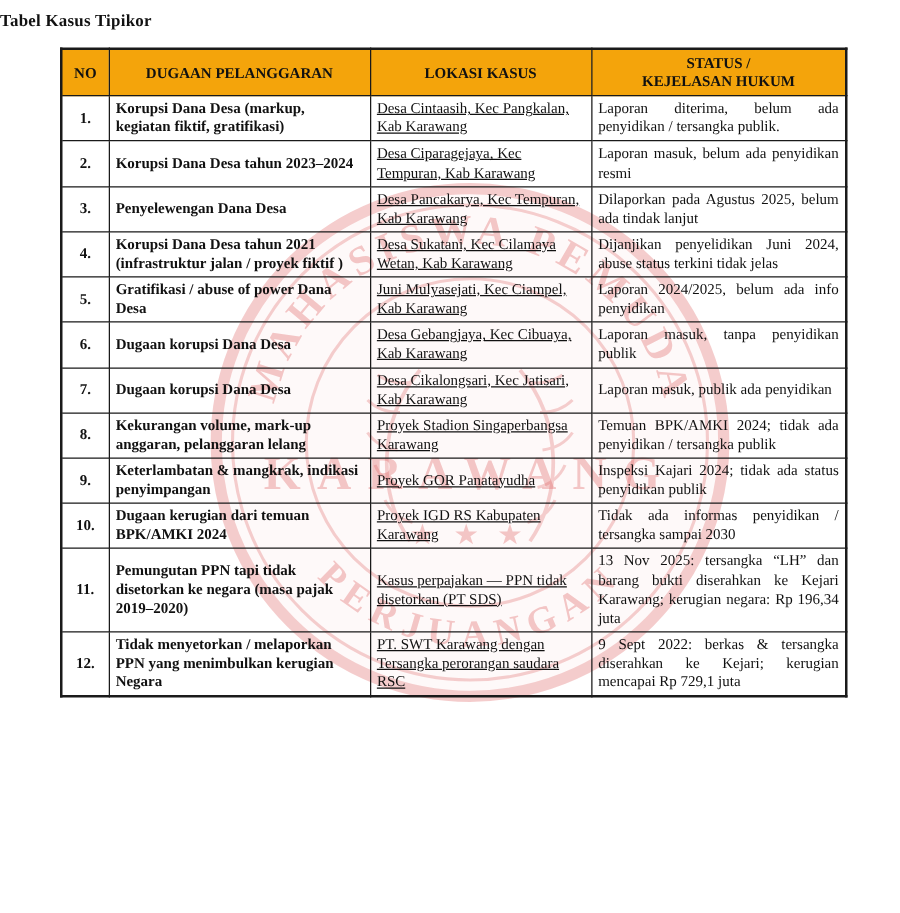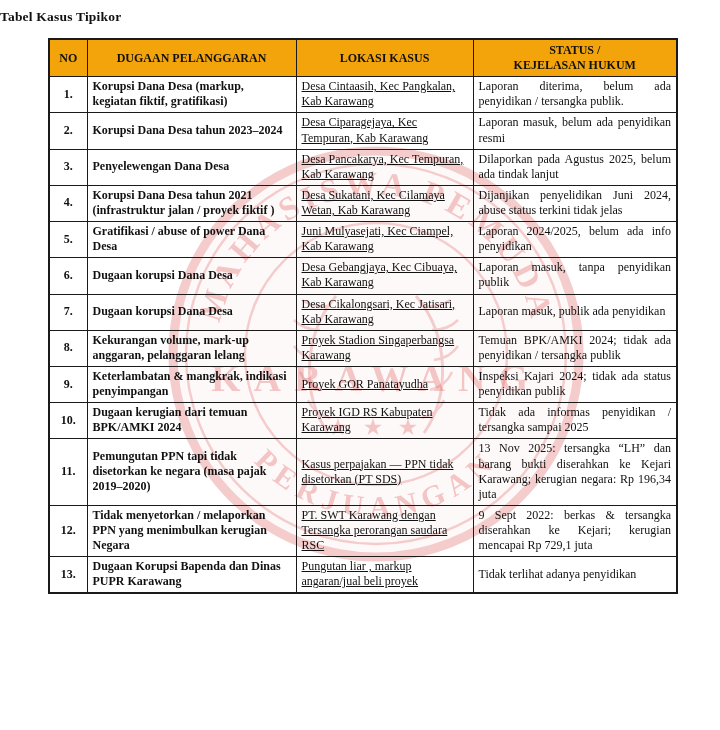--- a/index.html
+++ b/index.html
@@ -162,34 +162,28 @@
       <tr>
     <td class="c-no">9.</td>
     <td class="c-dug">Keterlambatan &amp; mangkrak, indikasi penyimpangan</td>
     <td class="c-lok">Proyek GOR Panatayudha</td>
     <td class="c-sta">Inspeksi Kajari 2024; tidak ada status penyidikan publik</td>
   </tr>
       <tr>
     <td class="c-no">10.</td>
     <td class="c-dug">Dugaan kerugian dari temuan BPK/AMKI 2024</td>
     <td class="c-lok">Proyek IGD RS Kabupaten Karawang</td>
-    <td class="c-sta">Tidak ada informas penyidikan / tersangka sampai 2025</td>
+    <td class="c-sta">Tidak ada informas penyidikan / tersangka sampai 2030</td>
   </tr>
       <tr>
     <td class="c-no">11.</td>
     <td class="c-dug">Pemungutan PPN tapi tidak disetorkan ke negara (masa pajak 2019–2020)</td>
     <td class="c-lok">Kasus perpajakan — PPN tidak disetorkan (PT SDS)</td>
     <td class="c-sta">13 Nov 2025: tersangka “LH” dan barang bukti diserahkan ke Kejari Karawang; kerugian negara: Rp 196,34 juta</td>
   </tr>
       <tr>
     <td class="c-no">12.</td>
     <td class="c-dug">Tidak menyetorkan / melaporkan PPN yang menimbulkan kerugian Negara</td>
     <td class="c-lok">PT. SWT Karawang dengan Tersangka perorangan saudara RSC</td>
     <td class="c-sta">9 Sept 2022: berkas &amp; tersangka diserahkan ke Kejari; kerugian mencapai Rp 729,1 juta</td>
   </tr>
-      <tr>
-    <td class="c-no">13.</td>
-    <td class="c-dug">Dugaan Korupsi Bapenda dan Dinas PUPR Karawang</td>
-    <td class="c-lok">Pungutan liar , markup angaran/jual beli proyek</td>
-    <td class="c-sta">Tidak terlihat adanya penyidikan</td>
-  </tr>
     </tbody>
 </table>
 
 </body></html>

